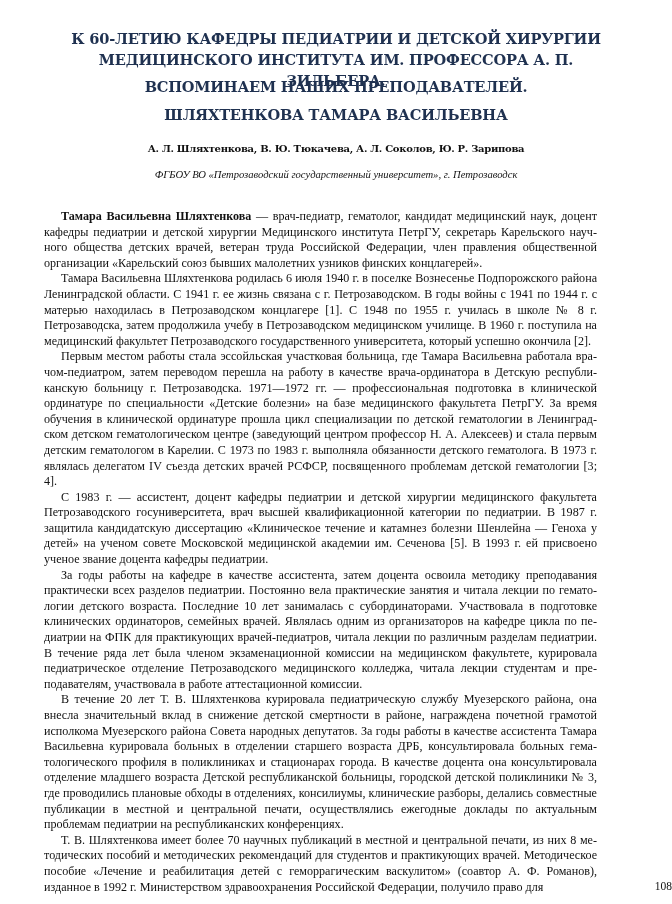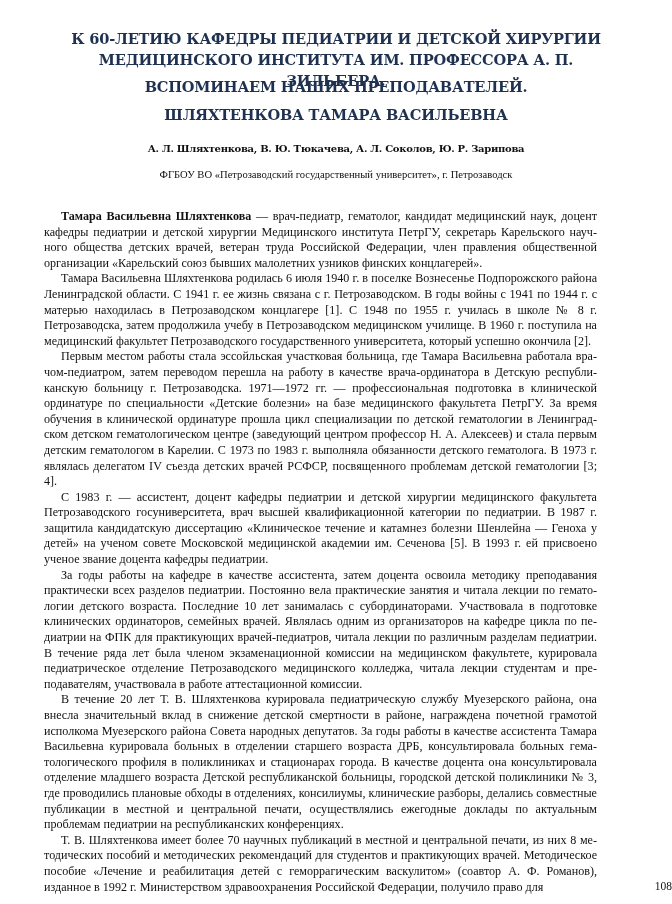--- a/index.html
+++ b/index.html
@@ -6,21 +6,21 @@
   body { width: 672px; height: 904px; overflow: hidden; position: relative; }
   .page { position: absolute; left: 0; top: 0; width: 672px; height: 904px; }
   .header { position: absolute; left: 60px; width: 552px; text-align: center;
     font-family: "DejaVu Serif", serif; font-weight: bold; color: #1f3150; }
   .h1 { top: 28px; font-size: 14.6px; line-height: 21px; letter-spacing: -0.2px; }
   .h2 { top: 77px; font-size: 14.6px; line-height: 20px; letter-spacing: -0.2px; }
   .h3 { top: 105px; font-size: 14.6px; line-height: 20px; letter-spacing: -0.2px; }
   .authors { position: absolute; top: 143px; left: 60px; width: 552px; text-align: center;
     font-family: "DejaVu Serif", serif; font-weight: bold; font-size: 10px; color: #111; letter-spacing: -0.3px; }
   .affil { position: absolute; top: 169px; left: 60px; width: 552px; text-align: center;
-    font-family: "Liberation Serif", serif; font-size: 10.6px; color: #111; }
+    font-family: "Liberation Serif", serif; font-style: italic; font-size: 10.6px; color: #111; }
   .body { position: absolute; top: 209px; left: 44px; width: 553px;
     font-family: "Liberation Serif", serif; font-size: 12.1px; line-height: 15.6px; color: #111; }
   .body p { margin: 0; text-align: justify; text-indent: 17px; hyphens: manual; }
   .body b { font-weight: bold; }
   .pagenum { position: absolute; top: 880px; left: 0; width: 672px; text-align: right;
     font-family: "Liberation Serif", serif; font-size: 11.5px; color: #111; }
 </style>
 </head>
 <body>
 

